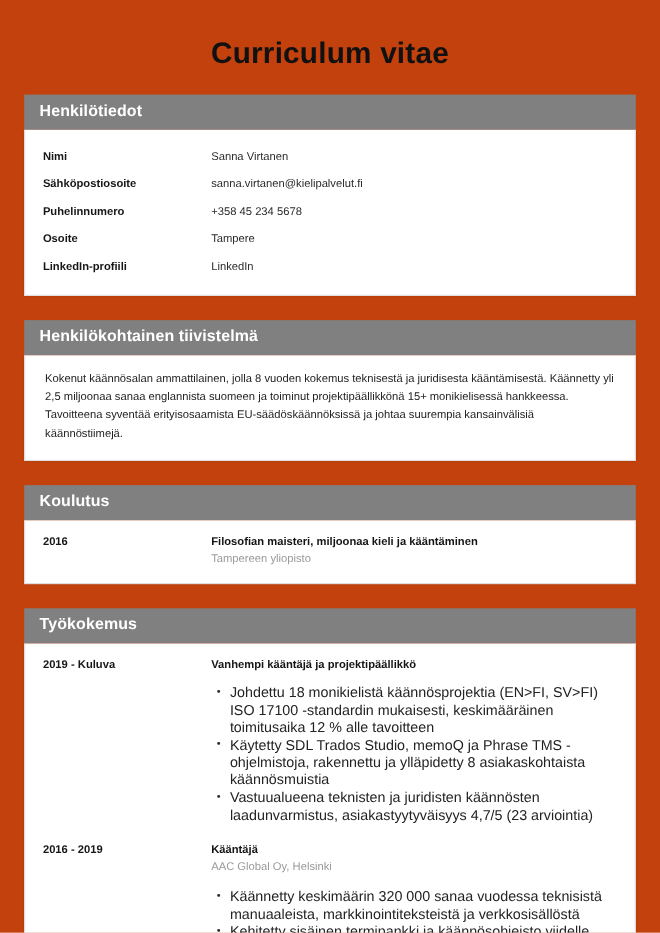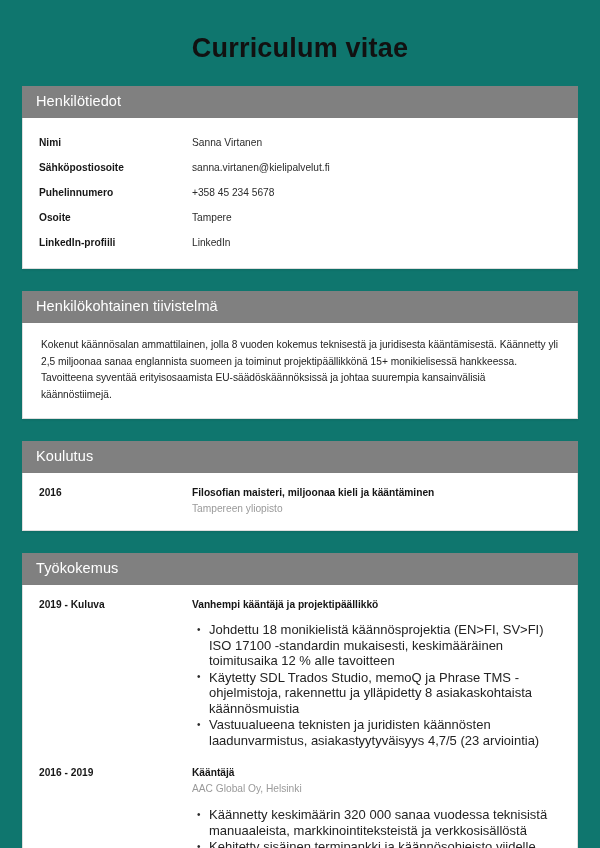--- a/index.html
+++ b/index.html
@@ -14,21 +14,21 @@
     font-family: "Liberation Sans", sans-serif;
     color: #1a1a1a;
     -webkit-font-smoothing: antialiased;
   }
 
   .page {
     width: 600px;
     height: 848px;
     padding: 0;
     position: relative;
-    background: #0f766e;
+    background: #c2410c;
   }
 
   .doc-title {
     text-align: center;
     font-size: 27px;
     font-weight: bold;
     letter-spacing: 0.2px;
     color: #111111;
     margin: 0;
     padding-top: 31px;
@@ -43,21 +43,21 @@
     border-top: none;
     box-shadow: 0 1px 2px rgba(0,0,0,0.10);
   }
   .section-wrap { margin-top: 22px; }
   .section-wrap.first { margin-top: 21px; }
 
   .section-header {
     background: #808080;
     color: #ffffff;
     font-size: 14.5px;
-    font-weight: normal;
+    font-weight: bold;
     padding: 7px 6px 8px 14px;
     line-height: 17px;
     margin: 0 22px 0 22px;
     letter-spacing: 0.1px;
   }
 
   .section-body {
     padding: 12px 16px 13px 16px;
   }
 

